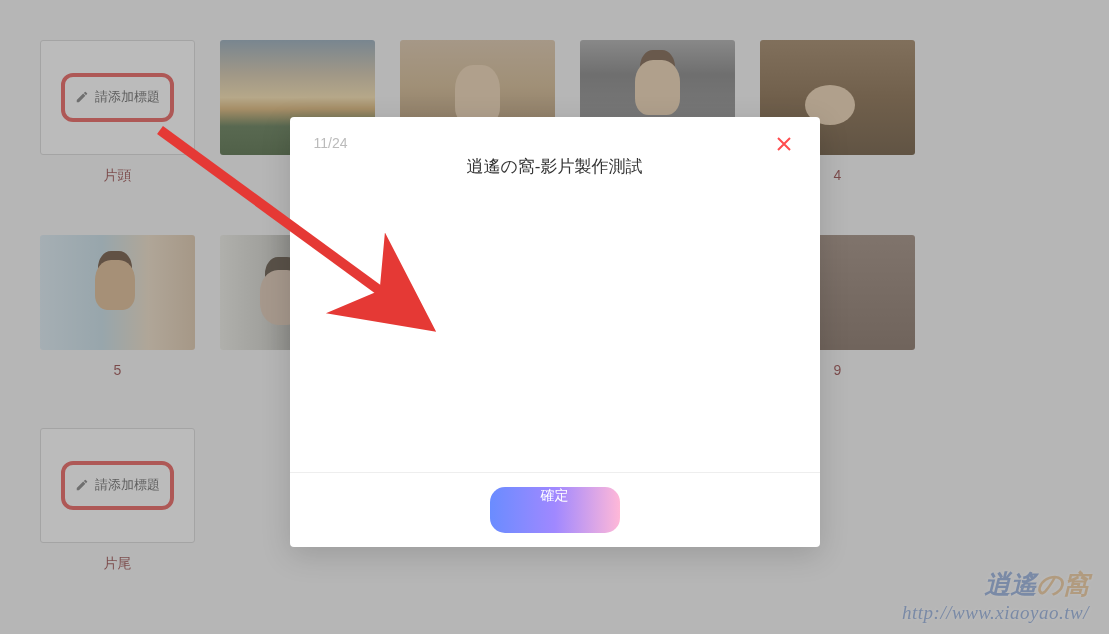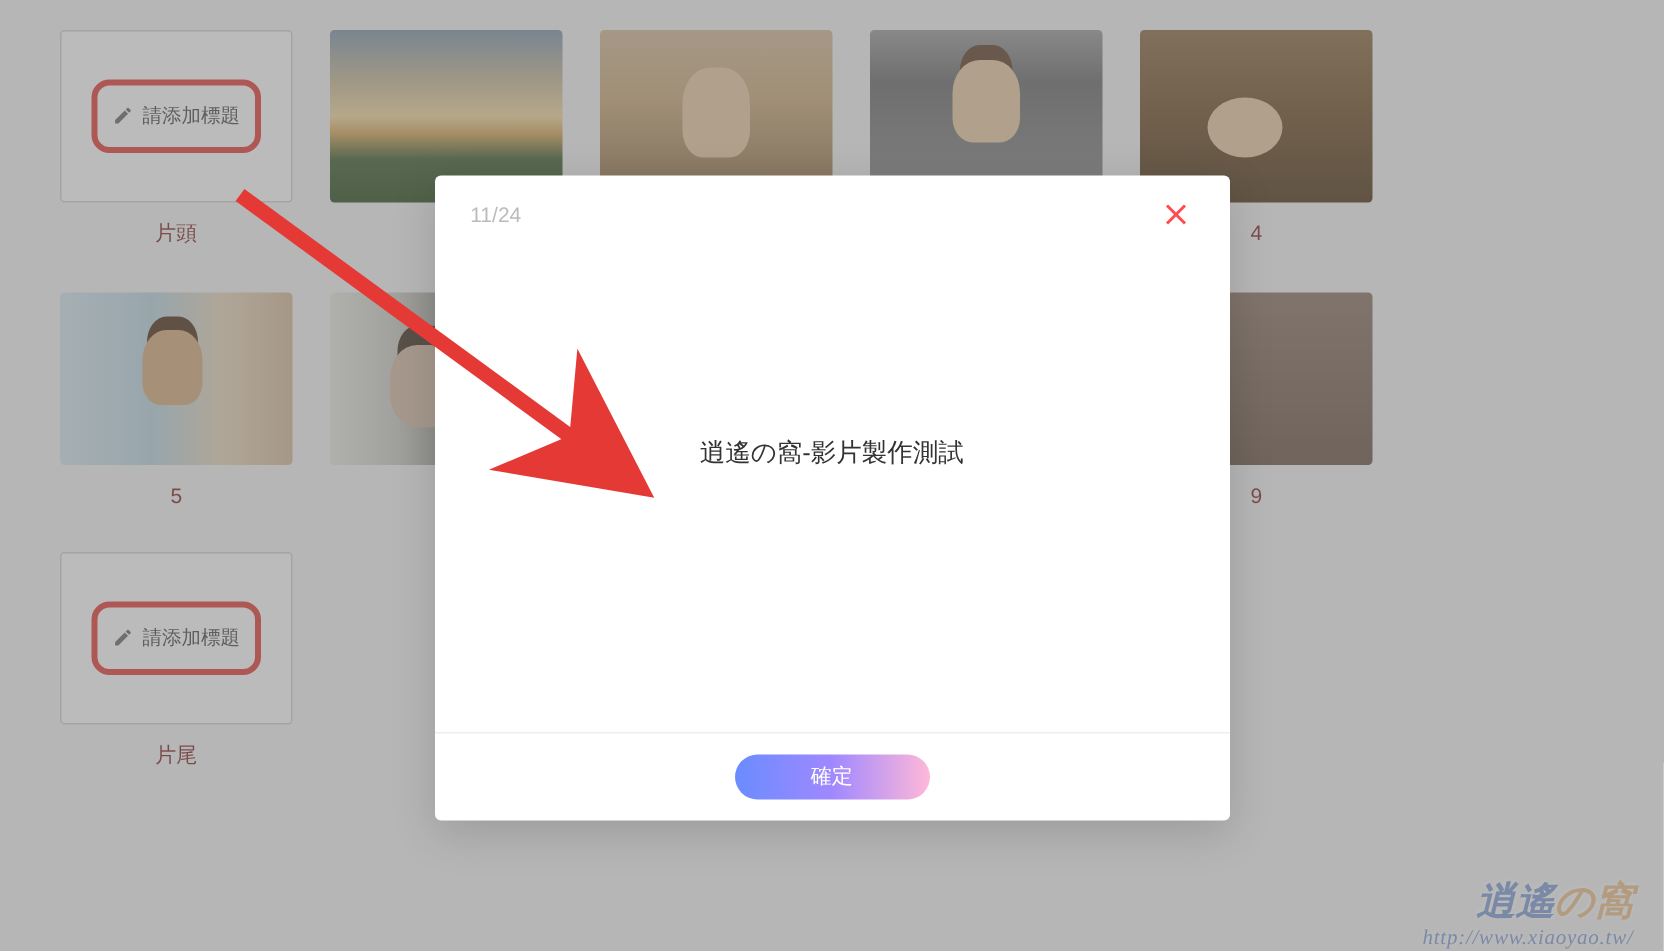--- a/index.html
+++ b/index.html
@@ -33,20 +33,21 @@
       display: flex;
       flex-direction: column;
       align-items: center;
     }
     .thumb {
       width: 155px;
       height: 115px;
       border-radius: 3px;
       position: relative;
       overflow: hidden;
+      margin-top: 20px;
     }
     .thumb.bordered {
       border: 1px solid #d0d0d0;
       background: #fff;
       display: flex;
       align-items: center;
       justify-content: center;
     }
     .add-title-box {
       border: 4px solid #e53935;
@@ -125,77 +126,76 @@
     .close-btn {
       color: #ff4d4f;
       font-size: 20px;
       cursor: pointer;
       line-height: 1;
       padding: 0 4px;
     }
     .modal-body {
       flex: 1;
       display: flex;
-      align-items: center;
       justify-content: center;
       padding: 0 30px 40px;
     }
     .modal-text {
       font-size: 17px;
       color: #333;
       text-align: center;
     }
     .modal-footer {
       border-top: 1px solid #eee;
       padding: 14px;
       display: flex;
       justify-content: center;
     }
     .confirm-btn {
       width: 130px;
-      height: 30px;
+      height: 46px;
       border: none;
       border-radius: 15px;
       background: linear-gradient(90deg, #6a8cff 0%, #a088ff 50%, #ffb8d8 100%);
       color: #fff;
       font-size: 14px;
       cursor: pointer;
       display: flex;
-      align-items: center;
+      align-items: flex-start;
       justify-content: center;
     }
     
     .annotation-arrow {
       position: absolute;
       top: 120px;
       left: 150px;
       z-index: 200;
       pointer-events: none;
     }
     
     .watermark {
       position: absolute;
-      bottom: 0;
+      bottom: 10px;
       right: 20px;
       z-index: 50;
       opacity: 0.7;
       font-style: italic;
       font-family: "Comic Sans MS", cursive;
       color: #4a78c8;
       text-shadow: 1px 1px 2px #fff, -1px -1px 2px #fff;
       text-align: right;
       pointer-events: none;
     }
     .watermark .logo-text {
       font-size: 26px;
       font-weight: bold;
     }
     .watermark .logo-text .alt { color: #e8a858; }
     .watermark .url {
-      font-size: 14px;
+      font-size: 19px;
       letter-spacing: 0.5px;
       text-align: center;
     }
   </style>
 </head>
 <body>
 
 <div class="page">
 
   <div class="grid" id="grid">

